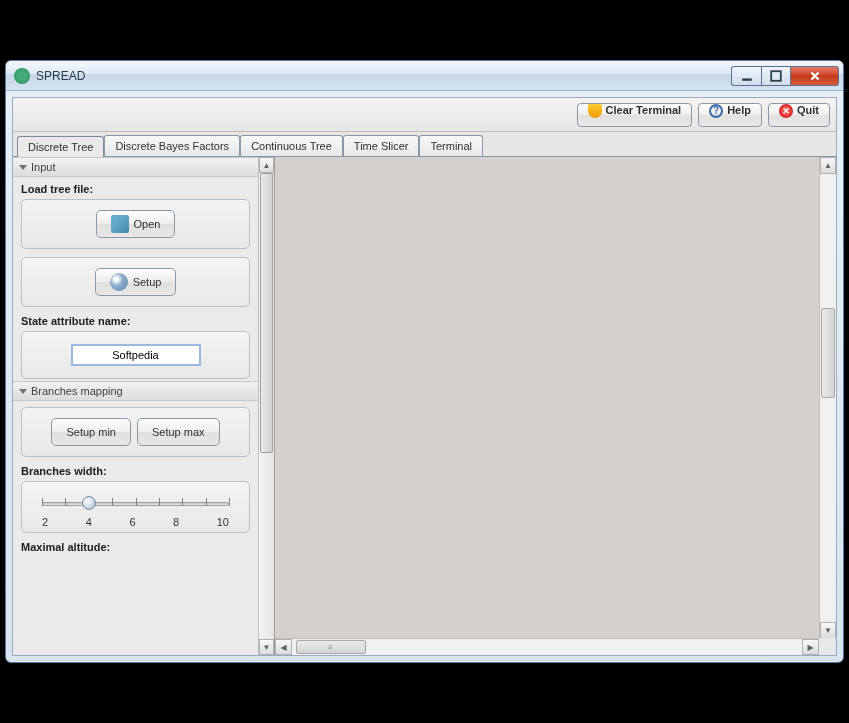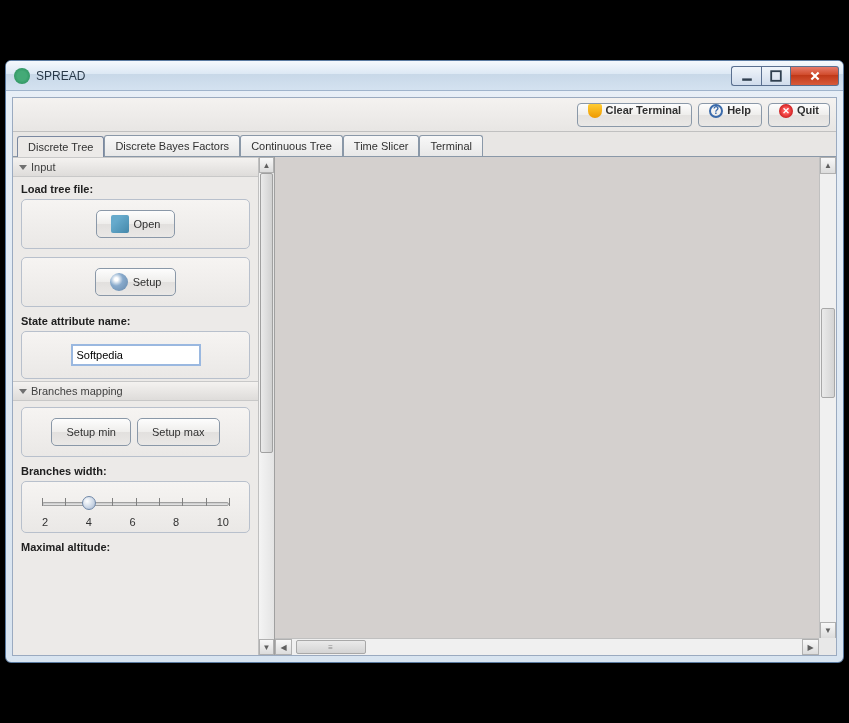--- a/index.html
+++ b/index.html
@@ -121,21 +121,21 @@
 .spinner-btns button { flex: 1; border: 1px solid #8a98a8; background: linear-gradient(to bottom, #f4f4f4, #dcdcdc); font-size: 6px; cursor: pointer; padding: 0; color: #505050; }
 .spinner-btns button:first-child { border-bottom: none; }
 
 .combo { display: flex; height: 24px; }
 .combo-label { border: 1px solid #8a98a8; border-right: none; padding: 0 6px; background: linear-gradient(to bottom, #f8f8f8, #e8e8e8); display: flex; align-items: center; }
 .combo-btn { width: 18px; border: 1px solid #8a98a8; background: linear-gradient(to bottom, #f4f4f4, #dcdcdc); display: flex; align-items: center; justify-content: center; cursor: pointer; }
 .combo-btn .dtri { width: 0; height: 0; border-left: 4px solid transparent; border-right: 4px solid transparent; border-top: 5px solid #505050; }
 
 .text-input {
   width: 130px; height: 22px; border: 2px solid #9ab8e0;
-  padding: 0 4px; background: #fff; font-size: 11px;
+  padding: 0 4px; background: #fff; font-size: 11px; text-align: center;
 }
 
 .slider-wrap { width: 100%; padding: 4px 8px 0; }
 .slider-track { position: relative; height: 20px; }
 .slider-line { position: absolute; top: 8px; left: 0; right: 0; height: 4px; background: linear-gradient(to bottom, #c8c8c8, #e8e8e8); border: 1px solid #a0a0a0; border-radius: 2px; }
 .slider-tick { position: absolute; top: 4px; width: 1px; height: 8px; background: #808080; }
 .slider-thumb { position: absolute; top: 2px; width: 14px; height: 14px; background: radial-gradient(circle at 35% 35%, #fff, #c8d4e4 60%, #a0b0c8); border: 1px solid #7088a8; border-radius: 50%; cursor: pointer; transform: translateX(-50%); }
 .slider-labels { display: flex; justify-content: space-between; padding: 2px 0 0; color: #303030; }
 
 .right-panel {

